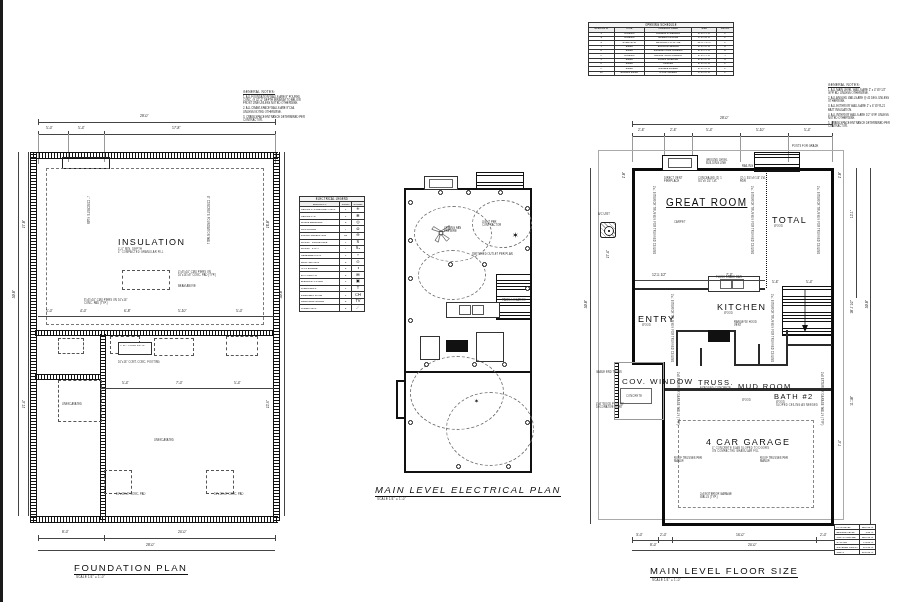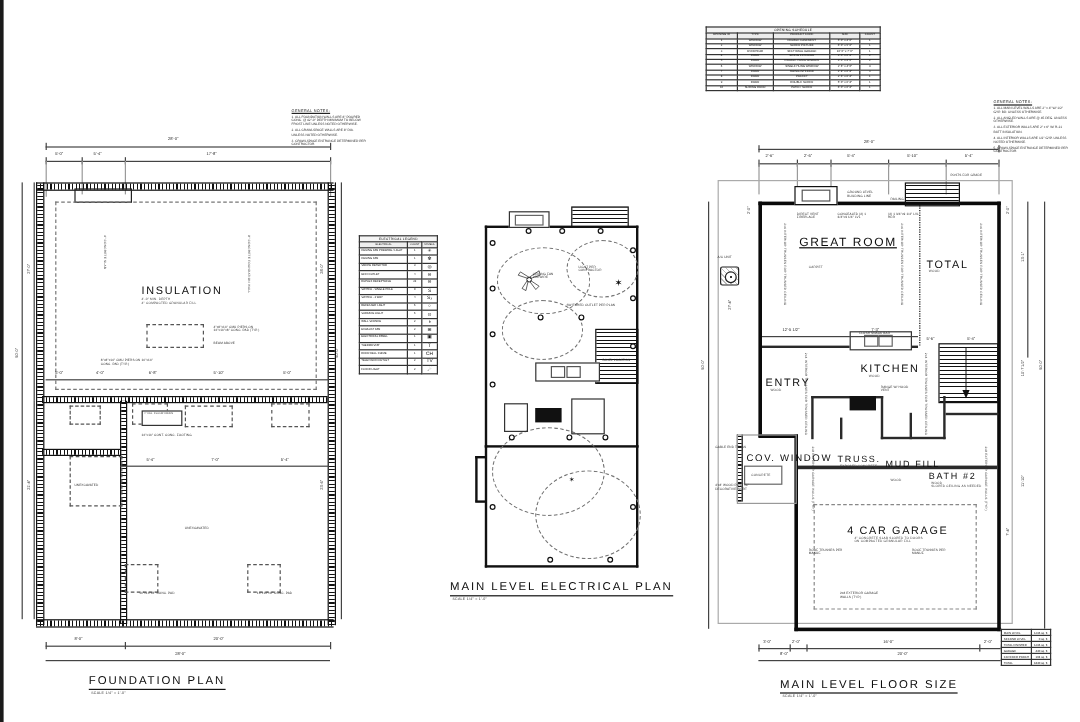--- a/index.html
+++ b/index.html
@@ -554,21 +554,21 @@
     <div class="wall" style="left:150px; top:340px; width:22px; height:12px; background:#111;"></div>
 
     <div class="thinbox" style="left:124px; top:336px; width:18px; height:22px;"></div>
     <div class="thinbox" style="left:180px; top:332px; width:26px; height:28px;"></div>
 
     <div class="lbl tiny" style="left:148px; top:228px; width:30px; white-space:normal;">CEILING FAN PREWIRE</div>
     <div class="lbl tiny" style="left:186px; top:222px; width:34px; white-space:normal;">LIGHT PER CONTRACTOR</div>
     <div class="lbl tiny" style="left:176px; top:254px; width:42px; white-space:normal;">SWITCHED OUTLET PER PLAN</div>
     <div class="lbl tiny" style="left:206px; top:300px; width:28px; white-space:normal;">PANEL LOCATION</div>
 
-    <div class="plan-title" style="left:79px; top:484px;">MAIN LEVEL ELECTRICAL PLAN</div>
+    <div class="plan-title" style="left:79px; top:484px;font-style:italic;">MAIN LEVEL ELECTRICAL PLAN</div>
     <div class="plan-scale" style="left:81px; top:497px;">SCALE 1/4" = 1'-0"</div>
   </div>
 
   <div class="plan" style="left:580px; top:0px; width:320px; height:602px;">
 
     <div class="sched-wrap" style="left:8px; top:22px; width:146px;">
       <div class="sched-caption">OPENING SCHEDULE</div>
       <table class="sched" style="position:relative; width:146px;">
         <thead>
           <tr>
@@ -740,21 +740,21 @@
 
     <div class="lbl room-name" style="left:58px; top:315px;">ENTRY</div>
     <div class="lbl room-sub" style="left:62px; top:325px;">WOOD</div>
 
     <div class="lbl room-name" style="left:42px; top:378px; font-size:8px;">COV. WINDOW</div>
     <div class="lbl room-sub" style="left:46px; top:396px;">CONCRETE</div>
 
     <div class="lbl room-name" style="left:118px; top:379px; font-size:7.5px;">TRUSS.</div>
     <div class="lbl room-sub" style="left:120px; top:388px; white-space:pre;">EXPOSED CONCRETE</div>
 
-    <div class="lbl room-name" style="left:158px; top:383px; font-size:7.5px;">MUD FILL</div>
+    <div class="lbl room-name" style="left:158px; top:383px; font-size:7.5px;">MUD ROOM</div>
     <div class="lbl room-sub" style="left:162px; top:400px;">WOOD</div>
 
     <div class="lbl room-name" style="left:194px; top:393px; font-size:7.5px;">BATH #2</div>
     <div class="lbl room-sub" style="left:196px; top:402px; white-space:pre;">WOOD
 SLOPED CEILING AS NEEDED</div>
 
     <div class="lbl room-name" style="left:126px; top:438px;">4 CAR GARAGE</div>
     <div class="lbl room-sub" style="left:132px; top:448px; white-space:pre;">4" CONCRETE SLAB SLOPED TO DOORS
 ON COMPACTED GRANULAR FILL</div>
 

